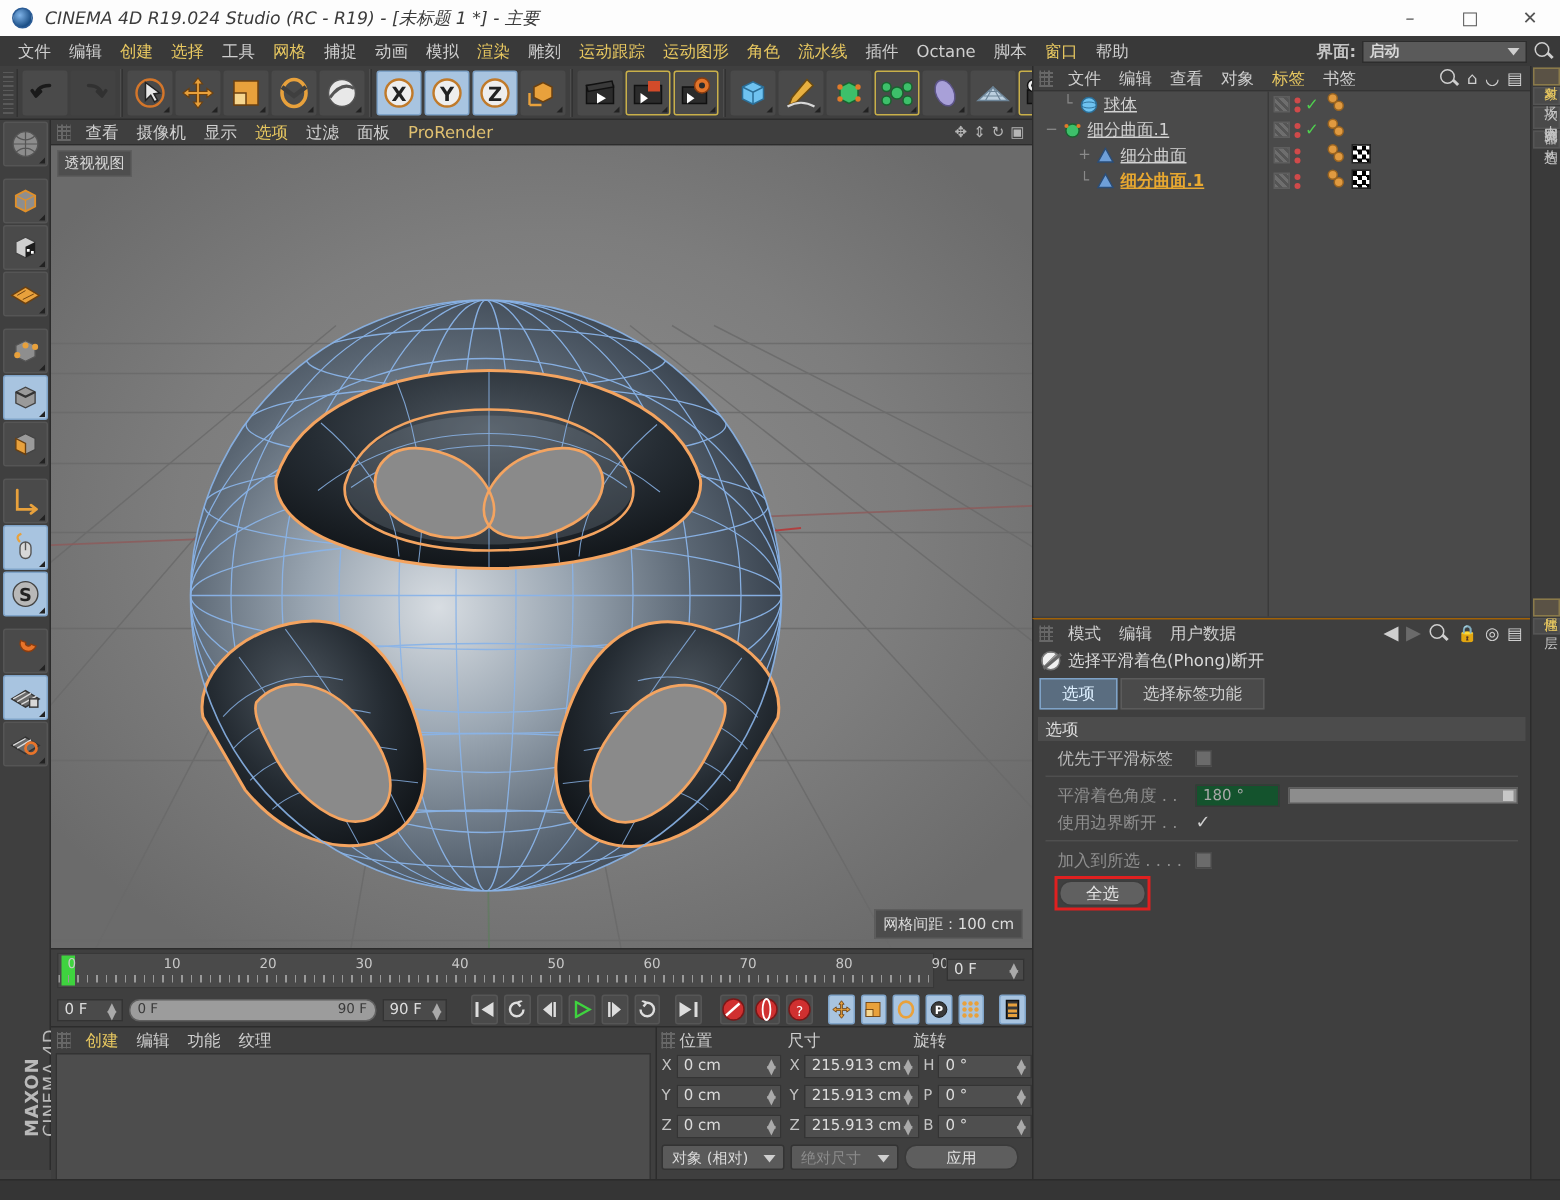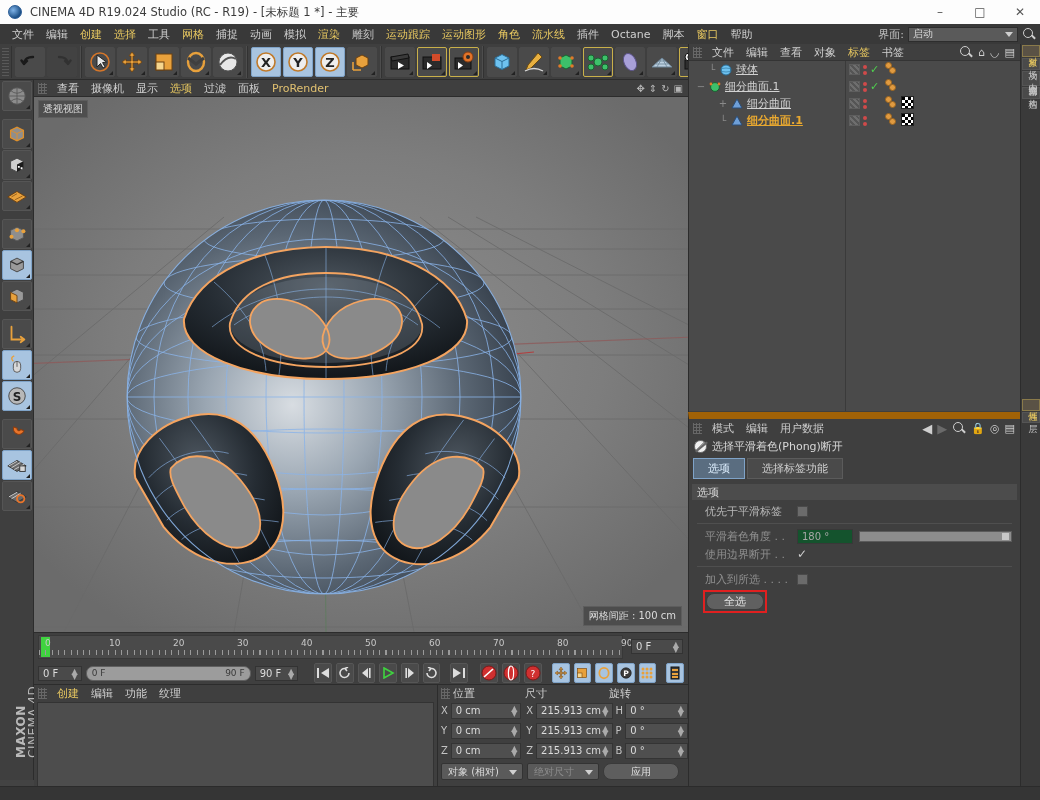--- a/index.html
+++ b/index.html
@@ -7,33 +7,33 @@
   body {
     font-family: "DejaVu Sans", "Liberation Sans", sans-serif;
     font-size: 11px;
     background:#3a3a3a;
     color:#c8c8c8;
     -webkit-font-smoothing: none;
   }
   .app { position:relative; width:1040px; height:800px; background:#434343; }
 
   
-  .titlebar { position:absolute; left:0; top:0; width:1040px; height:24px; background:#fdfdfd; display:flex; align-items:center; }
+  .titlebar { position:absolute; left:0; top:0; width:1040px; height:24px; background:#fdfdfd; display:flex; align-items:center;font-style:italic; }
   .tb-icon { width:14px; height:14px; margin-left:8px; border-radius:50%;
              background:radial-gradient(circle at 35% 35%, #7fb3e8, #1b4f86 70%); border:1px solid #2b5c96; }
   .tb-title { margin-left:8px; color:#3b3b3b; font-size:11.5px; white-space:nowrap; }
   .tb-btns { margin-left:auto; display:flex; height:24px; }
   .tb-btn { width:40px; height:24px; display:flex; align-items:center; justify-content:center; color:#555; font-size:12px; }
 
   
   .menubar { position:absolute; left:0; top:24px; width:1040px; height:20px; background:#393939;
              display:flex; align-items:center; padding-left:6px; }
   .menu-item { padding:1px 6px; font-size:11px; color:#cfcfcf; white-space:nowrap; }
   .menu-item.hl { color:#e8c860; }
-  .menu-right { margin-left:auto; display:flex; align-items:center; padding-right:4px; gap:4px; }
+  .menu-right { margin-left:auto; display:flex; align-items:center; padding-right:4px; gap:4px;font-weight:bold; }
   .menu-right .lbl { color:#c3c3c3; font-size:11px; }
   .iface-select { width:110px; height:15px; background:#5a5a5a; border:1px solid #2d2d2d;
                   color:#d8d8d8; font-size:10px; display:flex; align-items:center; padding-left:4px; position:relative;}
   .iface-select .car { position:absolute; right:4px; top:4px; border-left:4px solid transparent; border-right:4px solid transparent; border-top:5px solid #cfcfcf; }
   .mag { width:14px; height:14px; position:relative; }
   .mag::before { content:""; position:absolute; left:1px; top:1px; width:8px; height:8px; border:1.5px solid #cfcfcf; border-radius:50%; }
   .mag::after { content:""; position:absolute; left:9px; top:9px; width:5px; height:1.5px; background:#cfcfcf; transform:rotate(45deg); }
 
   
   .toolbar { position:absolute; left:0; top:44px; width:1040px; height:36px; background:#3f3f3f;
@@ -139,21 +139,21 @@
   .dot2 { width:4px; height:4px; border-radius:50%; }
   .chk { color:#4fcf4f; font-size:11px; font-weight:bold;}
   .tagsl { position:absolute; left:196px; top:1px; display:flex; align-items:center; gap:3px;}
   .phong { width:13px; height:13px; position:relative;}
   .phong i { position:absolute; width:7px;height:7px;border-radius:50%;background:#e09a40; border:1px solid #9a6420;}
   .checkertag { width:13px; height:13px; border:1px solid #222;
      background: conic-gradient(#fff 0 25%, #000 0 50%, #fff 0 75%, #000 0 100%);
      background-size:6px 6px; }
 
   
-  .attr { position:absolute; left:688px; top:412px; width:332px; height:388px; background:#3f3f3f; border-left:1px solid #2c2c2c; border-top:7px solid #a16207;}
+  .attr { position:absolute; left:688px; top:412px; width:332px; height:388px; background:#3f3f3f; border-left:1px solid #2c2c2c; border-top:1px solid #a16207;}
   .at-head { height:18px; display:flex; align-items:center; padding-left:4px; }
   .at-menu { font-size:11px; color:#cfcfcf; padding:0 6px;}
   .at-head .right { margin-left:auto; display:flex; align-items:center; gap:5px; padding-right:5px;}
   .at-title { height:18px; display:flex; align-items:center; gap:5px; padding-left:5px; font-size:11px; color:#d8d8d8;}
   .at-icon { width:13px;height:13px;border-radius:50%;
      background: linear-gradient(135deg,#f0f0f0 0 45%, #9a9a9a 45% 55%, #f0f0f0 55%); border:1px solid #777; position:relative;}
   .at-icon::after { content:""; position:absolute; left:-1px; top:5px; width:15px;height:2px;background:#666;transform:rotate(-40deg);}
   .at-tabs { display:flex; gap:2px; padding:3px 4px; }
   .at-tab { padding:2px 14px; font-size:11px; color:#cfcfcf; background:#4a4a4a; border:1px solid #5b5b5b;}
   .at-tab.active { background:#5a6d80; color:#dff0ff; border-color:#7fa3c8;}

